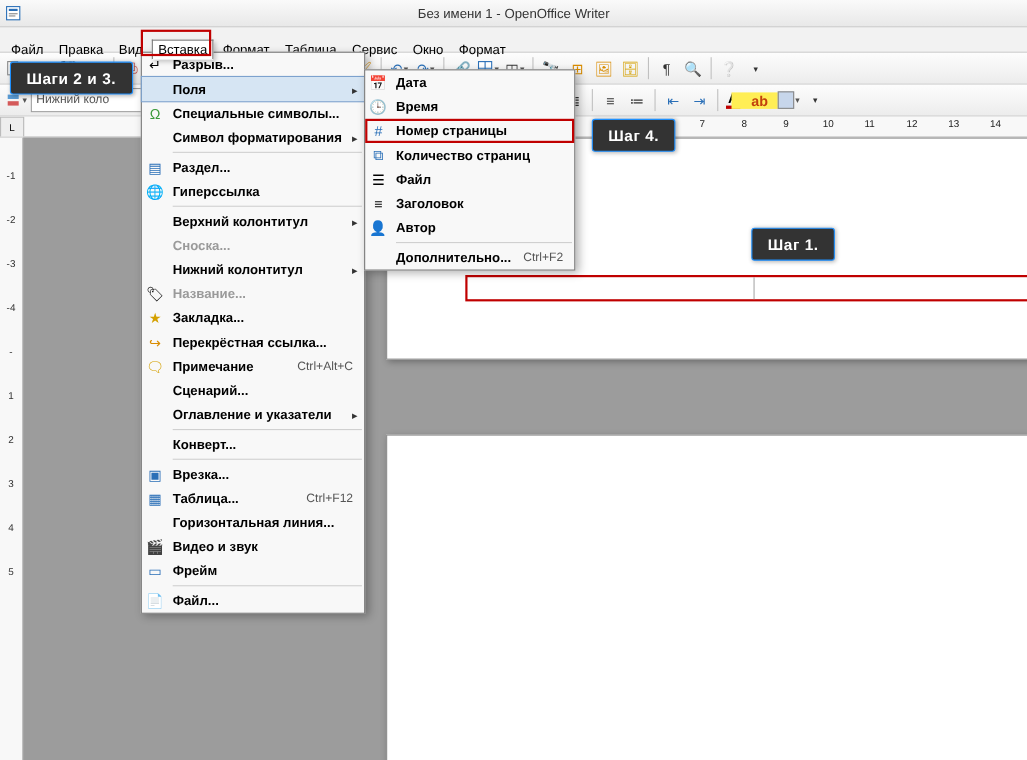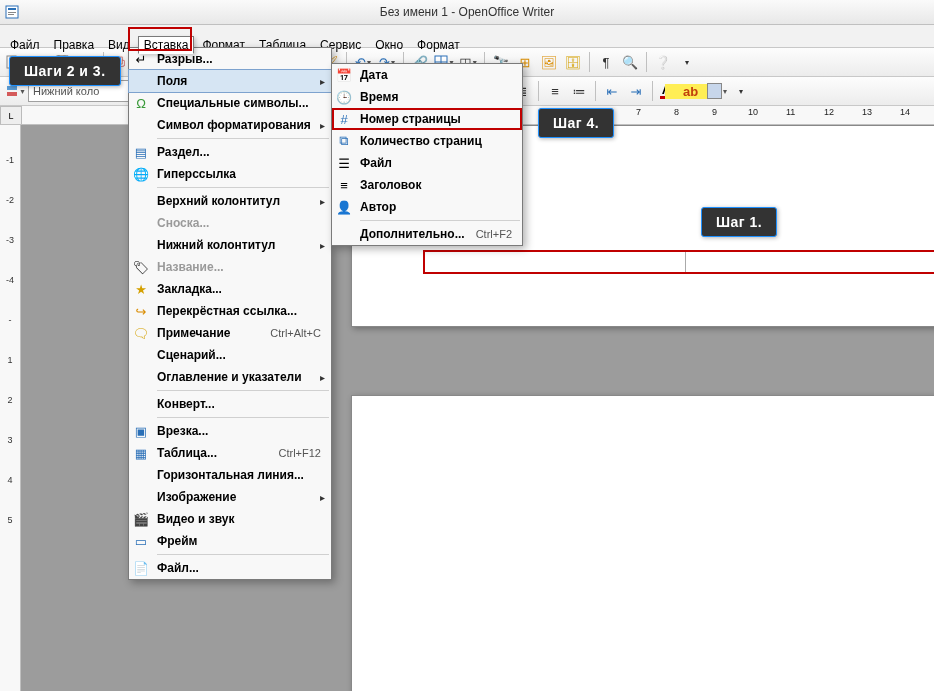--- a/index.html
+++ b/index.html
@@ -35,21 +35,21 @@
   .mrow .acc { color:#555; font-size:11px; margin-right:4px;}
   .mrow .sub::after { content:"▸"; font-size:10px; color:#333; }
   .mrow.hov { background:#d6e5f3; outline:1px solid #7da2ce; }
   .mrow.hl { outline:2px solid #c00000; outline-offset:-2px; }
   .msep { height:1px; background:#d0d0d0; margin:2px 2px 2px 28px; }
   
   
   .callout { position:absolute; background:#333; color:#fff; font-weight:bold; font-size:14px; padding:6px 14px; border:1px solid #1e90ff; border-radius:3px; z-index:60; box-shadow:1px 1px 4px rgba(0,0,0,0.3); letter-spacing:0.5px;}
   .c1 { left:9px; top:56px; }
   .c4 { left:538px; top:108px; }
-  .c_step1 { left:680px; top:82px; }
+  .c_step1 { left:662px; top:82px; }
   .red-menu-box { position:absolute; left:128px; top:27px; width:60px; height:20px; border:2px solid #c00000; z-index:55; pointer-events:none;}
   .ruler-v-ticks { position:relative; }
   .ruler-v-ticks span { display:block; transform:rotate(0); font-size:9px; color:#333; text-align:center; margin-top:30px;}
   
   .left-margin-box { position:absolute; left:0; top:18px; width:20px; height:18px; background:#eee; border:1px solid #bbb; display:flex; align-items:center; justify-content:center; font-size:9px;}
   
   
   .i-blue { color:#2a6fb7; }
   .i-green { color:#3a9a3a; }
   .i-orange { color:#d98c00; }
@@ -379,25 +379,20 @@
     <div class="mrow">
       <div class="mico i-blue">▦</div>
       <div class="mlabel">Таблица...</div>
       <div class="acc">Ctrl+F12</div>
     </div>
     <div class="mrow">
       <div class="mico"></div>
       <div class="mlabel">Горизонтальная линия...</div>
     </div>
     <div class="mrow">
-      <div class="mico"></div>
-      <div class="mlabel">Изображение</div>
-      <div class="sub"></div>
-    </div>
-    <div class="mrow">
       <div class="mico i-blue">🎬</div>
       <div class="mlabel">Видео и звук</div>
     </div>
     <div class="mrow">
       <div class="mico i-blue">▭</div>
       <div class="mlabel">Фрейм</div>
     </div>
     <div class="msep"></div>
     <div class="mrow">
       <div class="mico i-green">📄</div>

